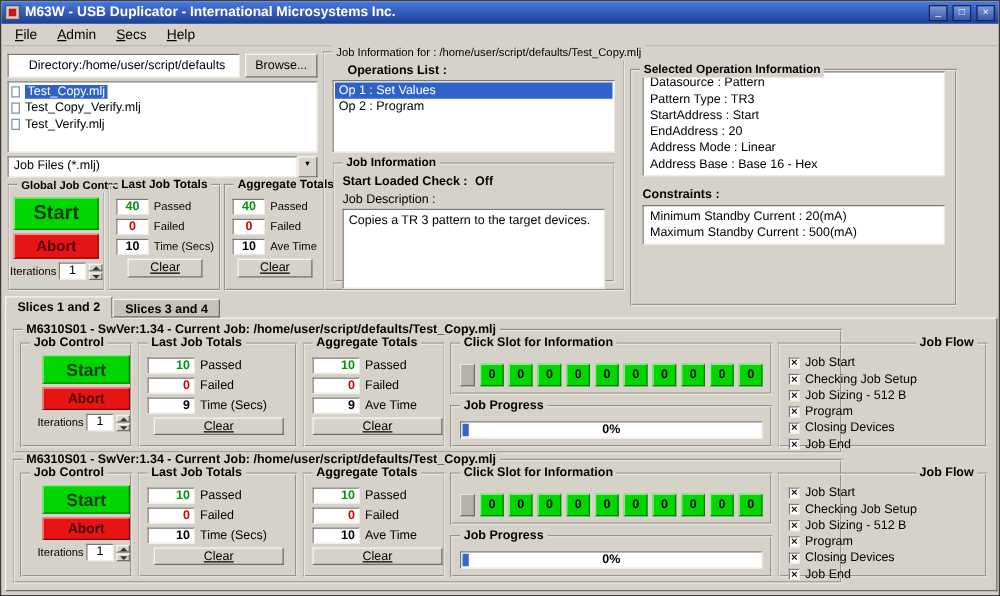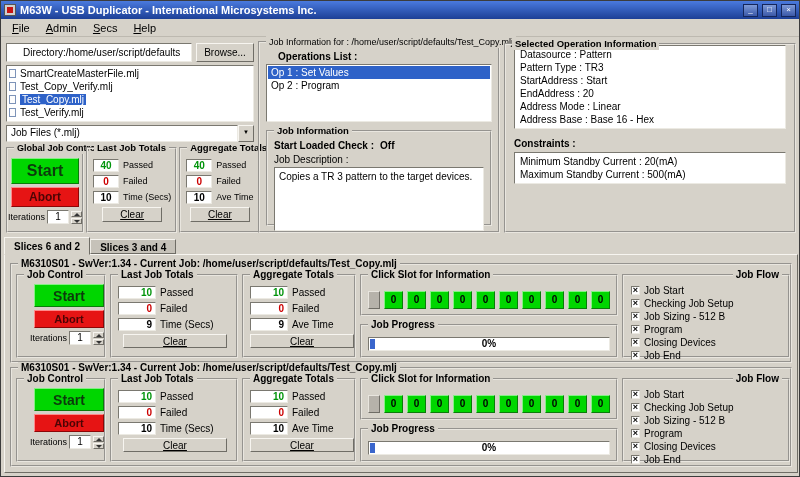--- a/index.html
+++ b/index.html
@@ -63,36 +63,36 @@
   .ops-label { margin:8px 6px 2px 18px; font-size:10px; font-weight:bold; }
   .ops-list { margin:0 6px; height:58px; padding:1px; }
   .op-item { height:13px; line-height:13px; font-size:10px; padding:0 3px; cursor:pointer; }
   .op-item.selected { background:#2e62c8; color:#fff; }
   .jobinfo-inner { position:absolute; left:6px; right:6px; bottom:5px; height:96px; }
   .fully { margin:8px 6px 3px 6px; font-size:10px; font-weight:bold; display:flex; gap:6px; }
   .desc-label { margin:0 6px 2px 6px; font-size:10px; }
   .desc-box { margin:0 6px; height:64px; font-size:10px; padding:3px 4px; }
 
   
-  #col-op { position:absolute; left:503px; top:42px; width:292px; height:190px; }
+  #col-op { position:absolute; left:503px; top:54px; width:262px; height:190px; }
   .sec-label { margin:9px 8px 3px 8px; font-size:10px; font-weight:bold; }
   .info-box { margin:0 8px; padding:2px 5px; }
   .info-line { font-size:10px; line-height:13px; white-space:nowrap; }
   #params-box { height:84px; }
   #constraints-box { height:32px; }
 
   
   .tabs { position:absolute; left:3px; top:236px; display:flex; z-index:2; }
   .tab { padding:0 9px; font-size:10px; font-weight:bold; cursor:pointer; white-space:nowrap; }
   .tab.active { height:18px; line-height:17px; background:#d6d2c9; border:1px solid; border-color:#f7f5f0 #6f6d66 #d6d2c9 #f7f5f0; }
   .tab.inactive { height:15px; line-height:15px; margin-top:2px; background:#c6c2b9; border:1px solid; border-color:#f7f5f0 #6f6d66 #6f6d66 #f0eee8; }
   .tab-panel { position:absolute; left:3px; top:253px; width:794px; height:219px; background:#d6d2c9; border:1px solid; border-color:#f7f5f0 #6f6d66 #6f6d66 #f7f5f0; }
 
   
-  .slice { position:absolute; left:5px; width:782px; height:100px; }
+  .slice { position:absolute; left:5px; width:664px; height:100px; }
   .slice .gtitle { font-size:10px; }
   #slice0 { top:8px; } #slice1 { top:112px; }
   .slice-row { display:flex; gap:4px; margin:9px 4px 0 4px; height:84px; }
   .jc { width:90px; display:flex; flex-direction:column; align-items:flex-end; padding-top:8px; gap:3px; flex:0 0 auto; }
   .start-sm { width:70px; height:23px; background:#00d600; border:1px solid; border-color:#84f084 #0a7c0a #0a7c0a #84f084; color:#0c3a0c; font-weight:bold; font-size:14px; cursor:pointer; }
   .abort-sm { width:70px; height:18px; background:#e61414; border:1px solid; border-color:#ff8a8a #8c0606 #8c0606 #ff8a8a; color:#4c0404; font-weight:bold; font-size:11px; cursor:pointer; }
   .s-tgroup { flex:0 0 auto; padding:9px 4px 2px 6px; }
   .s-tgroup.last { width:128px; } .s-tgroup.agg { width:114px; }
   .s-tgroup .t-num { width:38px; text-align:right; padding-right:3px; }
   .s-tgroup .t-label { font-size:10px; }
@@ -132,31 +132,27 @@
 
   <div id="col-files">
     <div class="dir-row">
       <div class="dir-field sunken">
         <span>Directory:</span>
           <span>/home/user/script/defaults</span>
       </div>
       <button class="btn browse-btn">Browse...</button>
     </div>
     <div class="file-list sunken">
-      <div class="file-item">
+      <div class="file-item selected">
           <span class="file-icon"></span>
-          <span class="fname">SmartCreateMasterFile.mlj</span>
+          <span class="fname">Test_Copy.mlj</span>
         </div>
       <div class="file-item">
           <span class="file-icon"></span>
           <span class="fname">Test_Copy_Verify.mlj</span>
-        </div>
-      <div class="file-item selected">
-          <span class="file-icon"></span>
-          <span class="fname">Test_Copy.mlj</span>
         </div>
       <div class="file-item">
           <span class="file-icon"></span>
           <span class="fname">Test_Verify.mlj</span>
         </div>
     </div>
     <div class="combo">
       <div class="combo-field sunken">Job Files (*.mlj)</div>
       <div class="combo-btn btn">▼</div>
     </div>
@@ -239,21 +235,21 @@
       <div class="info-line">Address Base : Base 16 - Hex</div>
     </div>
     <div class="sec-label">Constraints :</div>
     <div id="constraints-box" class="info-box sunken">
       <div class="info-line">Minimum Standby Current : 20(mA)</div>
       <div class="info-line">Maximum Standby Current : 500(mA)</div>
     </div>
   </div>
 
   <div class="tabs">
-    <div class="tab active">Slices 6 and 2</div>
+    <div class="tab active">Slices 1 and 2</div>
     <div class="tab inactive">Slices 3 and 4</div>
   </div>
   <div class="tab-panel">
 
     <div id="slice0" class="group slice">
       <span class="gtitle">M6310S01 - SwVer:1.34 - Current Job: /home/user/script/defaults/Test_Copy.mlj</span>
       <div class="slice-row">
         <div class="group jc">
           <span class="gtitle">Job Control</span>
           <button class="start-sm">Start</button>

